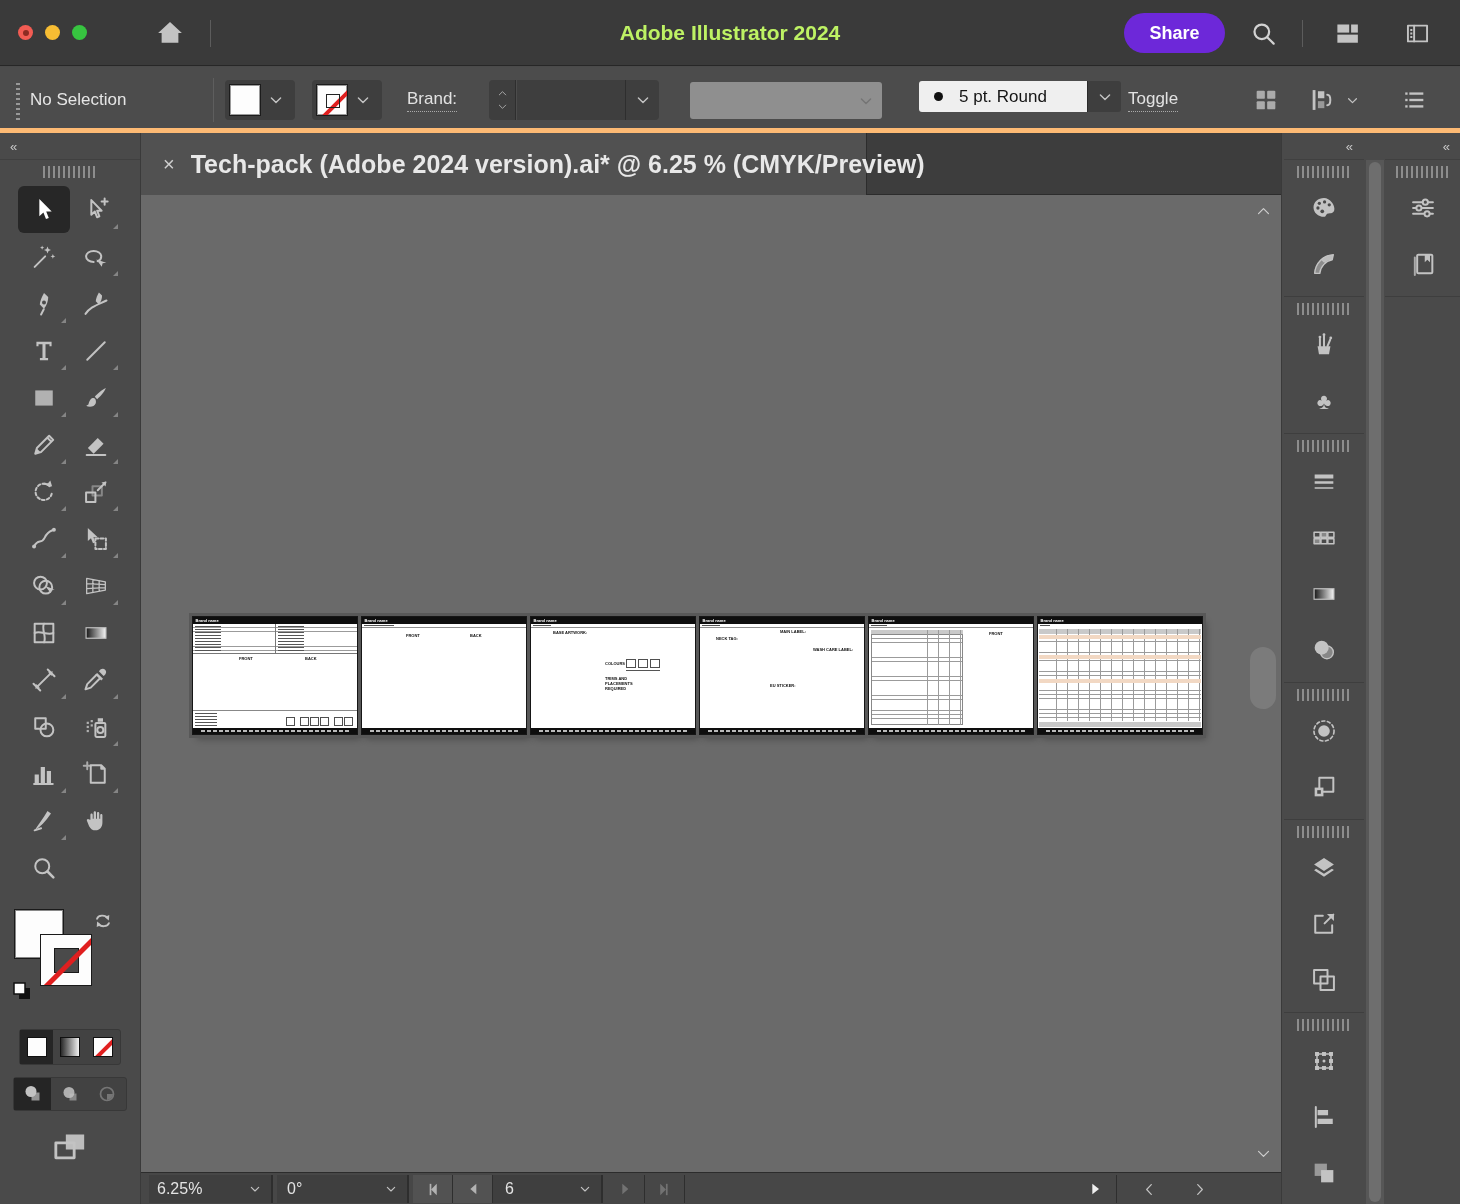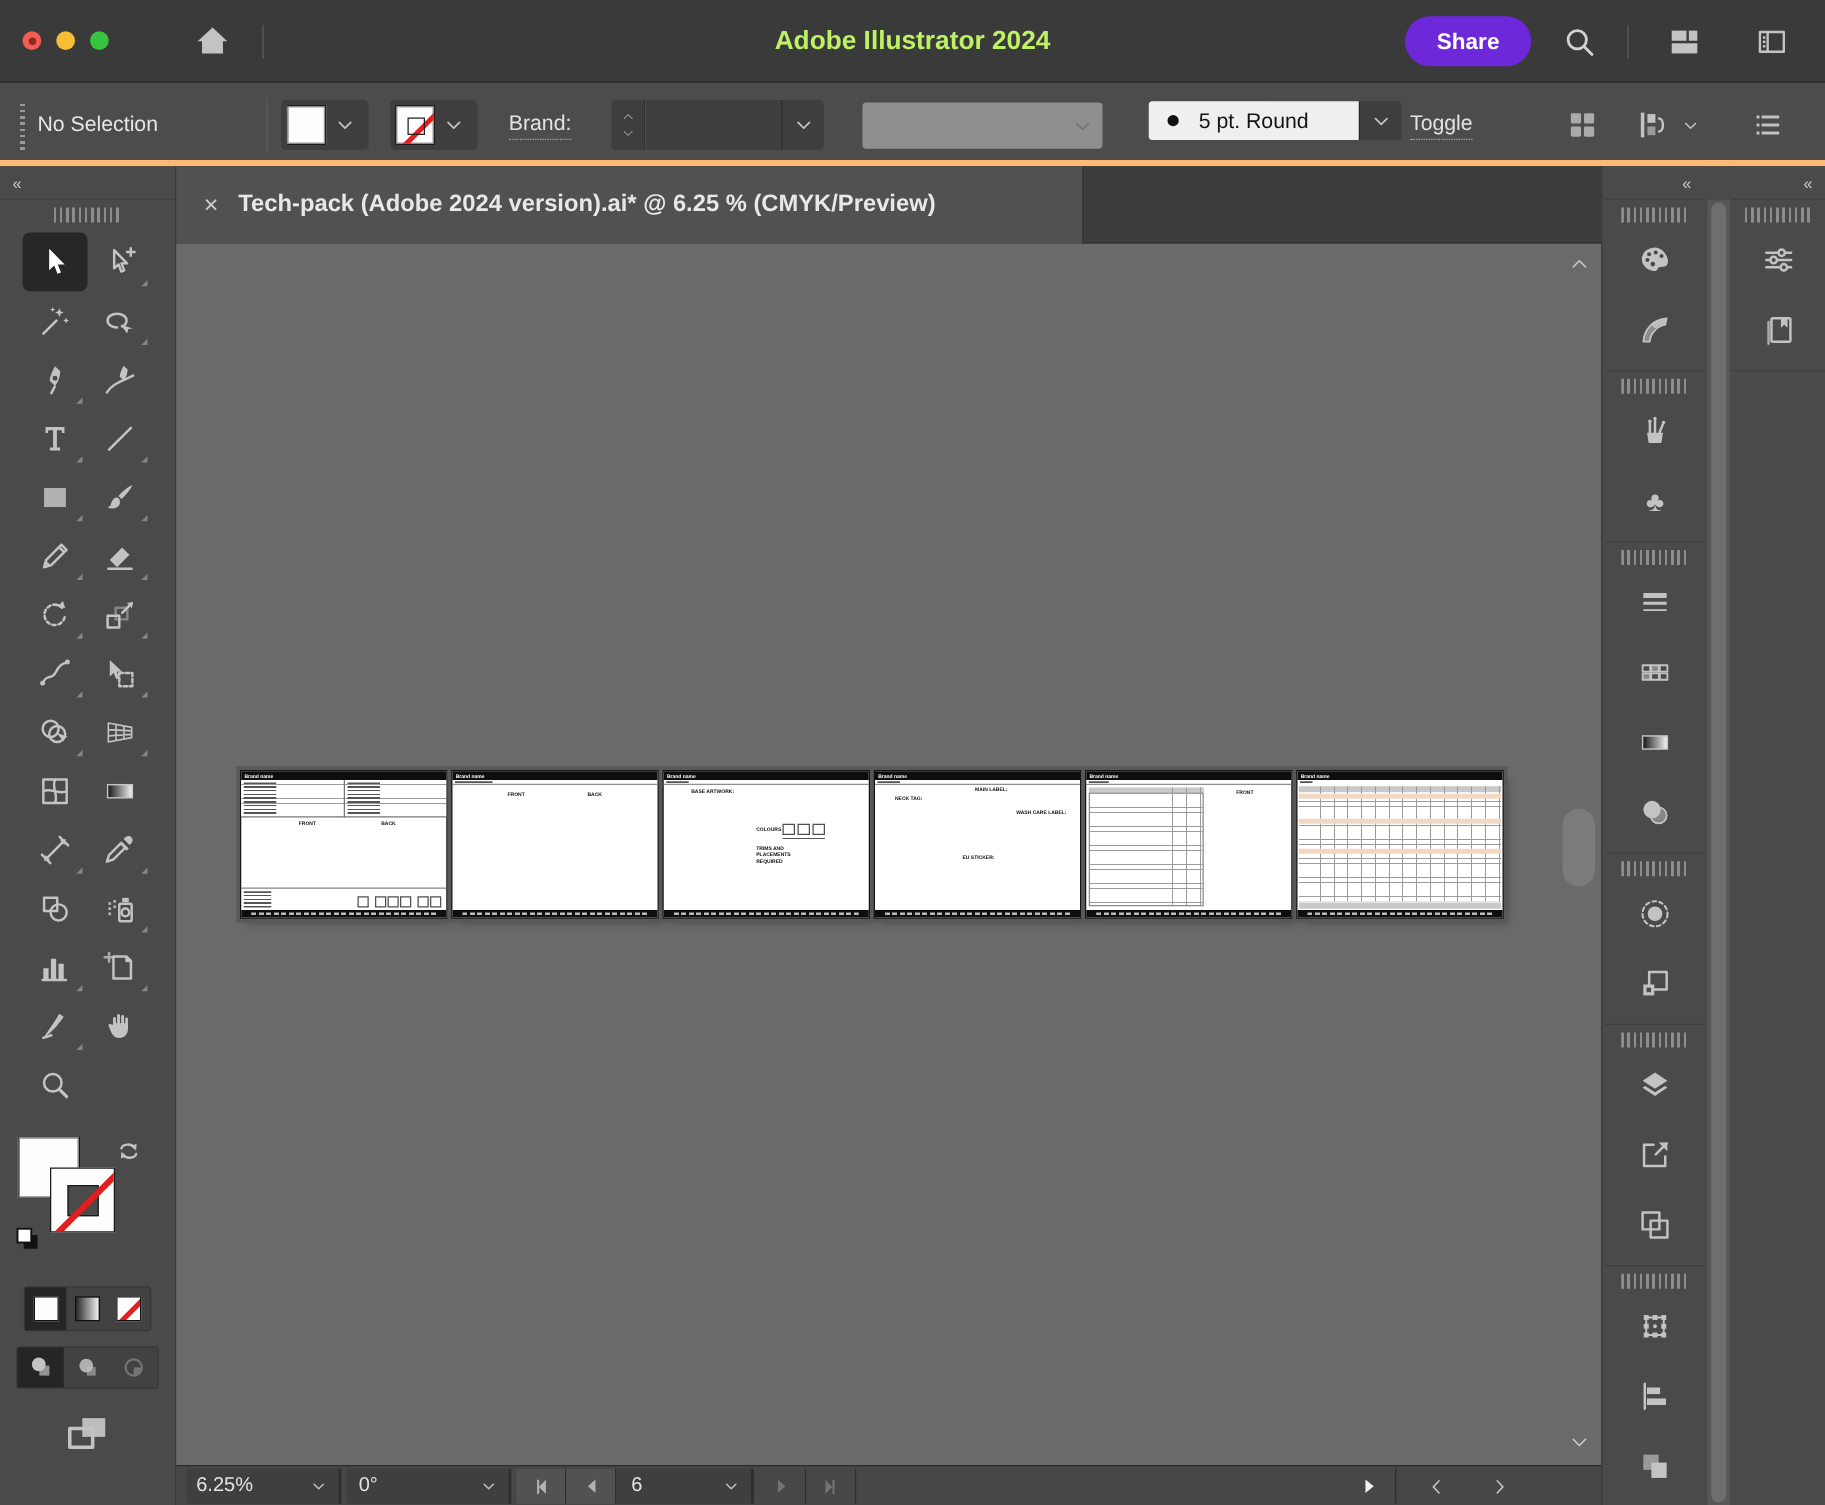--- a/index.html
+++ b/index.html
@@ -79,21 +79,21 @@
   .modes{display:flex;margin:12px auto 0;width:114px;background:#424242;border:1px solid #383838;border-radius:3px}
   .mode-cell{width:38px;height:32px;display:flex;align-items:center;justify-content:center}
   .mode-cell.active{background:#252525}
   .screen-mode{margin:16px auto 0;width:40px}
 
   
   .docarea{position:absolute;left:141px;top:133px;width:1140px;bottom:0;}
   .tabstrip{position:absolute;left:0;top:0;width:100%;height:62px;background:#3d3d3d;border-bottom:1px solid #2c2c2c}
   .doc-tab{position:absolute;left:0;top:0;width:726px;height:62px;background:#515151;display:flex;align-items:center;border-right:1px solid #2c2c2c}
   .tab-close{color:#cfcfcf;font-size:20px;margin:0 16px 0 22px;}
-  .tab-title{color:#e8e8e8;font-size:19px;font-weight:700;white-space:nowrap}
+  .tab-title{color:#e8e8e8;font-size:25px;font-weight:700;white-space:nowrap}
   .canvas{position:absolute;left:0;top:62px;width:100%;bottom:32px;background:#6a6a6a;overflow:hidden}
   .scroll-v{position:absolute;right:2px;top:0;bottom:0;width:32px}
   .scroll-v .arr{position:absolute;left:8px}
   .scroll-thumb{position:absolute;left:3px;top:452px;width:26px;height:62px;border-radius:13px;background:#7b7b7b}
 
   
   .ab-row{position:absolute;left:52px;top:422px;display:flex;gap:5px}
   .ab{width:164px;height:117px;position:relative;background:#fff;box-shadow:0 0 0 1px #161616,0 0 0 4px #585858,4px 5px 7px rgba(0,0,0,.3);font-size:4px;}
   .ab-h{position:absolute;top:0;left:0;right:0;height:7px;background:#0e0e0e;color:#fff;line-height:7px;padding-left:2.5px;font-weight:700;font-size:4px}
   .ab-f{position:absolute;bottom:0;left:0;right:0;height:6px;background:#0e0e0e}

